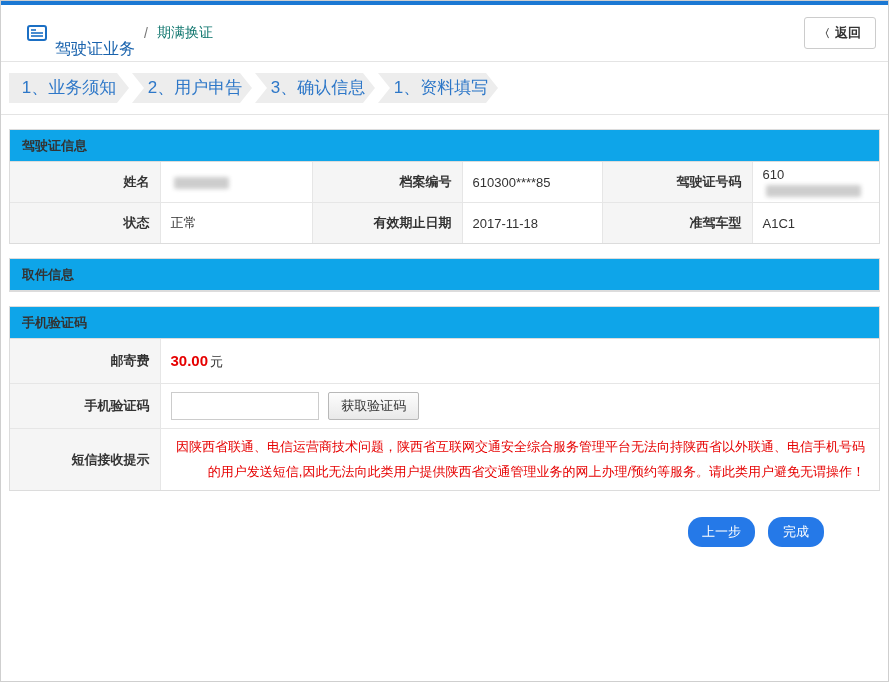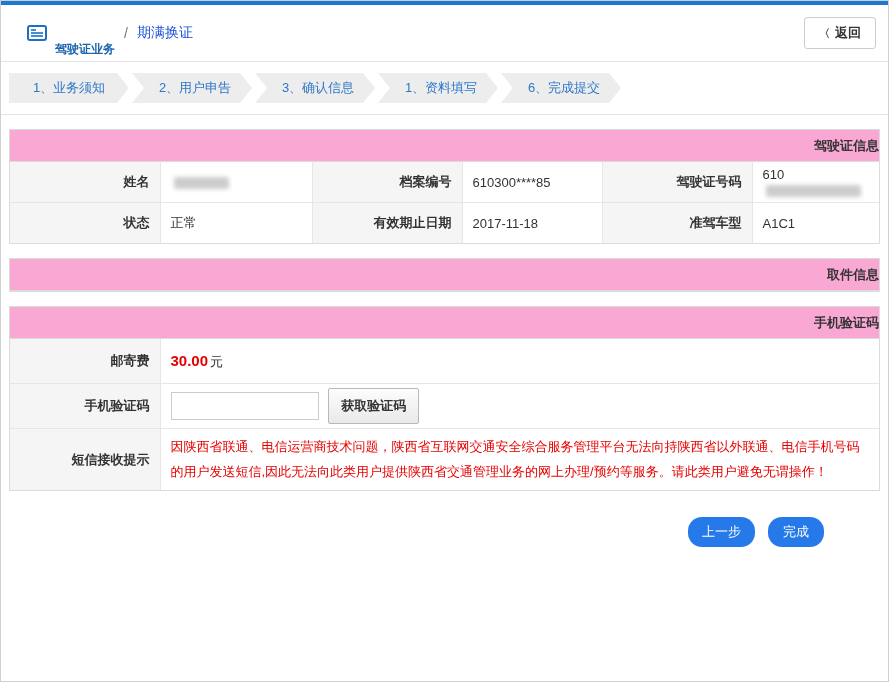--- a/index.html
+++ b/index.html
@@ -1,49 +1,49 @@
 <!DOCTYPE html>
 <html><head>
 <meta charset="utf-8">
 <style>
   html,body{margin:0;padding:0;}
   body{font-family:"Liberation Sans","DejaVu Sans",sans-serif;background:#f3f3f3;}
   .page{width:889px;height:682px;margin:0 auto;background:#fff;border:1px solid #cfcfcf;box-sizing:border-box;overflow:hidden;}
   .topbar{height:4px;background:#1b78d3;}
   .header{height:56px;display:flex;align-items:center;justify-content:space-between;padding:0 12px 0 26px;border-bottom:1px solid #e4e4e4;}
   .header-left{display:flex;align-items:center;gap:8px;}
-  .page-title{font-size:12px;font-weight:bold;color:#1a63ad;margin-top:33px;}
+  .page-title{font-size:16px;font-weight:normal;color:#1a63ad;margin-top:33px;}
   .crumb-sep{color:#777;font-size:14px;margin:0 1px;}
-  .crumb-cur{color:#1d4ed8;font-size:14px;}
+  .crumb-cur{color:#0f766e;font-size:14px;}
   .back-btn{display:inline-flex;align-items:center;gap:5px;background:#fff;border:1px solid #ccc;border-radius:3px;padding:6px 14px;font-size:13px;color:#333;font-weight:bold;cursor:pointer;}
   .back-btn .chev{font-size:11px;color:#444;}
   .steps{display:flex;padding:11px 0 11px 8px;border-bottom:1px solid #e4e4e4;}
-  .step{width:120px;height:30px;line-height:30px;text-align:center;font-size:13px;color:#2d77c8;background:#ededed;margin-right:3px;padding-left:6px;box-sizing:border-box;cursor:pointer;
+  .step{width:120px;height:30px;line-height:30px;text-align:center;font-size:17px;color:#2d77c8;background:#ededed;margin-right:3px;padding-left:6px;box-sizing:border-box;cursor:pointer;
         clip-path:polygon(0 0,calc(100% - 12px) 0,100% 50%,calc(100% - 12px) 100%,0 100%,12px 50%);}
   .step.first{clip-path:polygon(0 0,calc(100% - 12px) 0,100% 50%,calc(100% - 12px) 100%,0 100%);padding-left:0;}
   .step.active{background:#1b7ad2;color:#fff;}
   .content{padding:0 8px;}
   .panel{border:1px solid #dcdcdc;margin-top:14px;}
-  .panel-title{height:31px;line-height:31px;padding-left:12px;font-size:13px;font-weight:bold;color:#333;background:#f9a8d4;border-bottom:1px solid #dcdcdc;text-align:right;}
+  .panel-title{height:31px;line-height:31px;padding-left:12px;font-size:13px;font-weight:bold;color:#333;background:#0ea5e9;border-bottom:1px solid #dcdcdc;}
   table.grid{width:100%;border-collapse:collapse;font-size:13px;color:#333;table-layout:fixed;}
   table.grid td{border:1px solid #e6e6e6;padding:0 10px;height:40px;overflow:hidden;}
   table.grid td:first-child{border-left:none;}
   table.grid td:last-child{border-right:none;}
   table.grid tr:first-child td{border-top:none;}
   table.grid tr:last-child td{border-bottom:none;}
   td.flabel{background:#f5f5f5;text-align:right;font-weight:bold;}
   td.fvalue{background:#fff;text-align:left;margin-left:44px;}
   .redact{display:inline-block;height:12px;background:#cdcdcd;border-radius:2px;filter:blur(2px);vertical-align:middle;margin-left:3px;}
   .w40{width:40px}.w55{width:55px}.w70{width:70px}.w80{width:80px}.w95{width:95px}.w120{width:120px}
   table.fees td{height:44px;}
   .fee-num{color:#e60000;font-size:15px;font-weight:bold;}
   .fee-unit{font-size:13px;color:#333;margin-left:2px;}
   .code-input{width:148px;height:28px;border:1px solid #ccc;padding:0 6px;font-size:13px;vertical-align:middle;box-sizing:border-box;}
-  .code-btn{height:36px;margin-left:6px;padding:0 12px;border:1px solid #b8b8b8;border-radius:2px;background:linear-gradient(#fdfdfd,#e9e9e9);font-size:13px;font-weight:bold;color:#333;vertical-align:middle;cursor:pointer;}
-  td.sms-cell{height:72px;}
+  .code-btn{height:28px;margin-left:6px;padding:0 12px;border:1px solid #b8b8b8;border-radius:2px;background:linear-gradient(#fdfdfd,#e9e9e9);font-size:13px;font-weight:normal;color:#333;vertical-align:middle;cursor:pointer;}
+  td.sms-cell{height:72px;text-align:right;}
   .sms-text{color:#e60000;font-size:13px;line-height:1.9;margin:0;padding:6px 4px 6px 0;}
   .footer{display:flex;justify-content:flex-end;gap:13px;padding:26px 56px 0 0;}
   .btn-primary{min-width:56px;height:30px;background:#2579e8;color:#fff;border:none;border-radius:14px;font-size:13px;padding:0 14px;cursor:pointer;}
 </style>
 </head>
 <body>
 
 <div class="page">
   <div class="topbar"></div>
 
@@ -65,21 +65,20 @@
       <span class="chev">〈</span>
       <span>返回</span>
     </button>
   </header>
 
   <nav class="steps">
     <div class="step first">1、业务须知</div>
     <div class="step">2、用户申告</div>
     <div class="step">3、确认信息</div>
     <div class="step">1、资料填写</div>
-    <div class="step">6、完成提交</div>
   </nav>
 
   <main class="content">
 
     <section class="panel">
       <div class="panel-title">驾驶证信息</div>
       <table class="grid">
         <colgroup>
             <col style="width:150px">
             <col style="width:152px">

